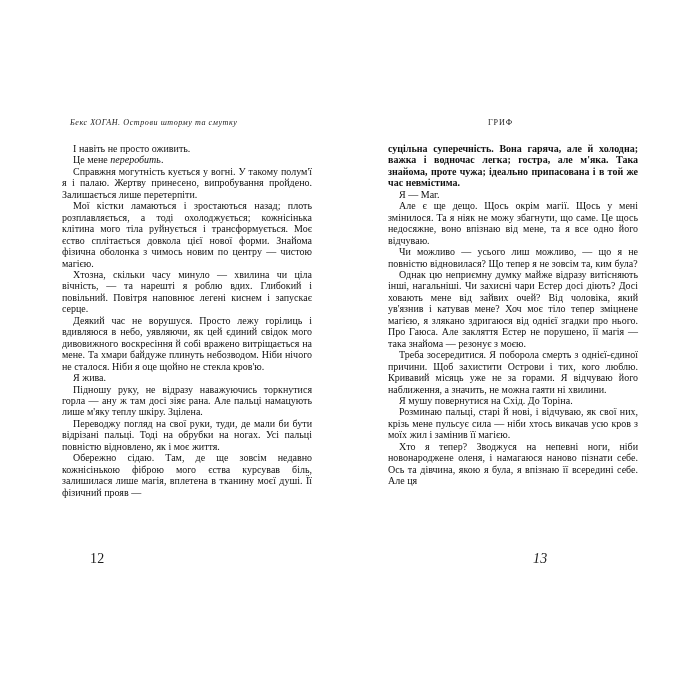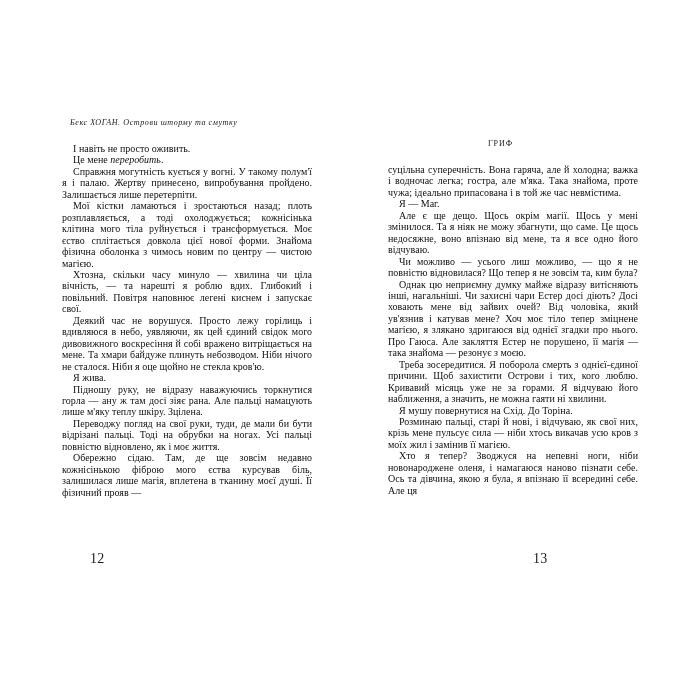--- a/index.html
+++ b/index.html
@@ -55,38 +55,38 @@
     margin-bottom: 15px;
     height: 10px;
   }
   .leaf-left .running-head {
     padding-left: 8px;
   }
   .leaf-right .running-head {
     padding-left: 100px;
     font-style: normal;
     letter-spacing: 0.9px;
-    margin-top: 21px;
   }
   .body-col {
     flex: 1 1 auto;
   }
   p.para {
     margin: 0;
     font-size: 10px;
     line-height: 11.45px;
     color: #101010;
     text-align: justify;
     text-indent: 11px;
     hyphens: auto;
     -webkit-hyphens: auto;
     word-spacing: 0.05px;
   }
   p.para.noindent {
     text-indent: 0;
+    font-weight: bold;
   }
   p.para em {
   }
   .folio {
     position: absolute;
     bottom: 133px;
     font-size: 14px;
     color: #1b1b1b;
     letter-spacing: 0.3px;
   }
@@ -94,37 +94,38 @@
     left: 0;
     right: 38px;
     text-align: left;
     padding-left: 90px;
   }
   .leaf-right .folio {
     left: 38px;
     right: 0;
     text-align: left;
     padding-left: 145px;
+    font-style: italic;
   }
 </style>
 </head>
 <body>
 
 <div id="page">
   <div class="spread">
 
     <div class="leaf leaf-left">
       <div class="leaf-inner">
         <div class="running-head">Бекс ХОГАН. Острови шторму та смутку</div>
         <div class="body-col">
           <p class="para">І навіть не просто оживить.</p>
           <p class="para"><span>Це мене </span><em>переробить</em><span>.</span></p>
           <p class="para">Справжня могутність кується у вогні. У такому полум'ї я і палаю. Жертву принесено, випробування пройдено. Залишається лише перетерпіти.</p>
           <p class="para">Мої кістки ламаються і зростаються назад; плоть розплавляється, а тоді охолоджується; кожнісінька клітина мого тіла руйнується і трансформується. Моє єство сплітається довкола цієї нової форми. Знайома фізична оболонка з чимось новим по центру — чистою магією.</p>
-          <p class="para">Хтозна, скільки часу минуло — хвилина чи ціла вічність, — та нарешті я роблю вдих. Глибокий і повільний. Повітря наповнює легені киснем і запускає свої.</p>
+          <p class="para">Хтозна, скільки часу минуло — хвилина чи ціла вічність, — та нарешті я роблю вдих. Глибокий і повільний. Повітря наповнює легені киснем і запускає серце.</p>
           <p class="para">Деякий час не ворушуся. Просто лежу горілиць і вдивляюся в небо, уявляючи, як цей єдиний свідок мого дивовижного воскресіння й собі вражено витріщається на мене. Та хмари байдуже плинуть небозводом. Ніби нічого не сталося. Ніби я оце щойно не стекла кров'ю.</p>
           <p class="para">Я жива.</p>
           <p class="para">Підношу руку, не відразу наважуючись торкнутися горла — ану ж там досі зіяє рана. Але пальці намацують лише м'яку теплу шкіру. Зцілена.</p>
           <p class="para">Переводжу погляд на свої руки, туди, де мали би бути відрізані пальці. Тоді на обрубки на ногах. Усі пальці повністю відновлено, як і моє життя.</p>
           <p class="para">Обережно сідаю. Там, де ще зовсім недавно кожнісінькою фіброю мого єства курсував біль, залишилася лише магія, вплетена в тканину моєї душі. Її фізичний прояв —</p>
         </div>
       </div>
       <div class="folio">12</div>
     </div>
 

